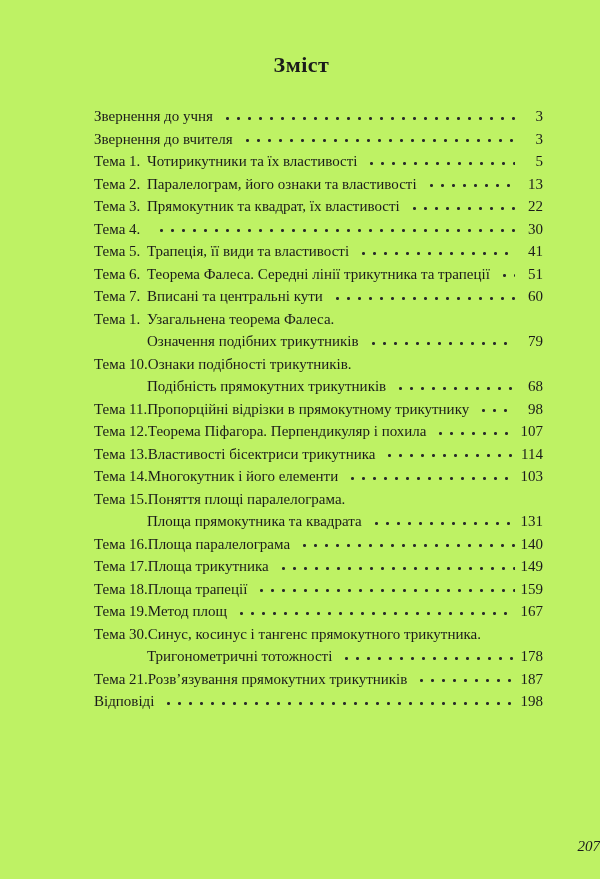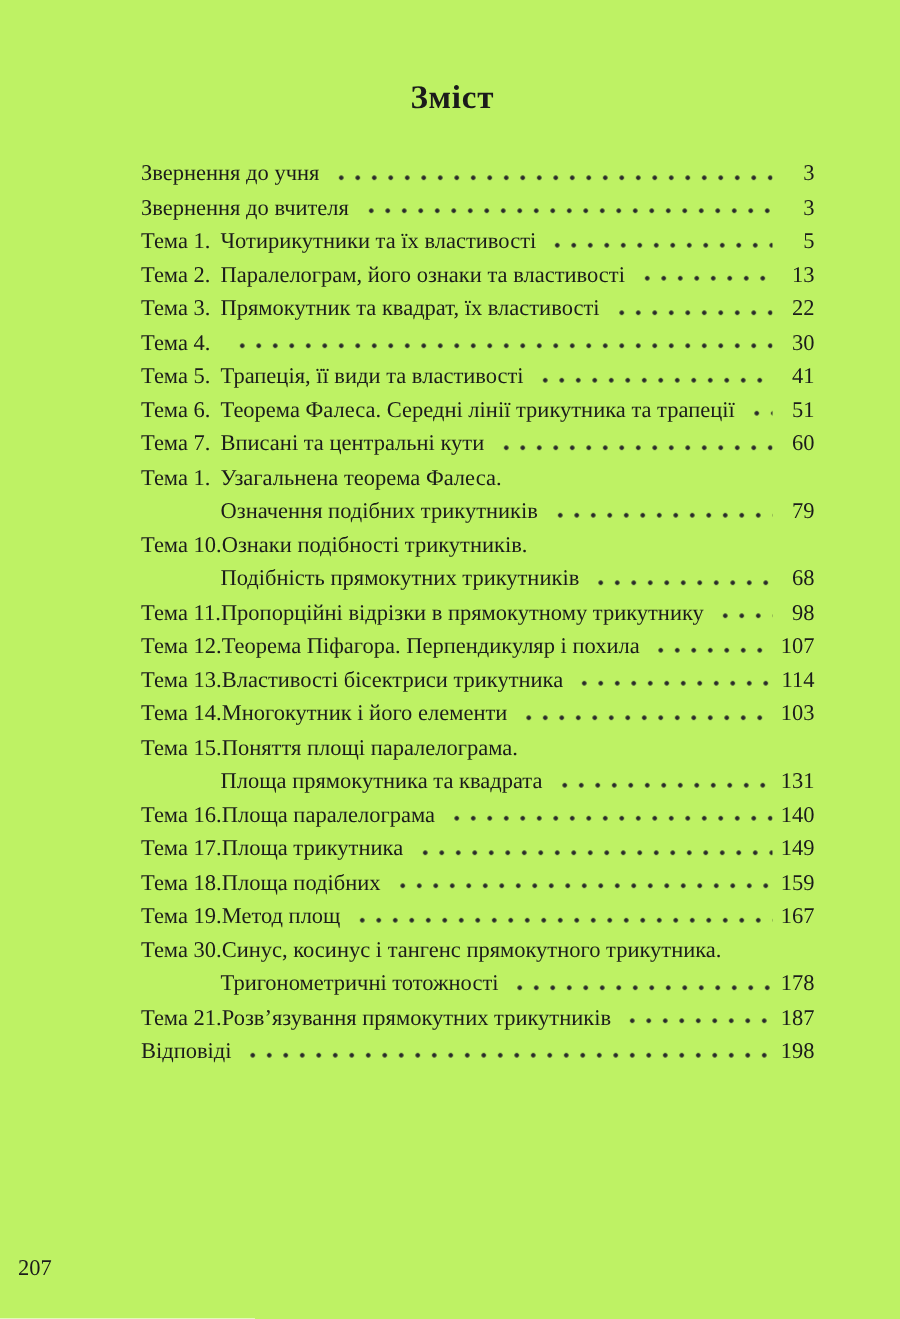--- a/index.html
+++ b/index.html
@@ -63,22 +63,23 @@
   .pagenum {
     flex-shrink: 0;
     min-width: 26px;
     text-align: right;
   }
   .footer {
     position: absolute;
     left: 12px;
     right: 0;
     bottom: 24px;
-    text-align: left;
+    text-align: right;
     font-size: 15px;
+    font-style: italic;
   }
 </style>
 </head>
 <body>
 
 <div class="page">
   <h1 class="title">Зміст</h1>
   <div class="toc" id="toc">
       <div class="row">
         <span class="text">Звернення до учня</span>
@@ -189,21 +190,21 @@
         <span class="pagenum">140</span>
       </div>
       <div class="row">
         <span class="label">Тема 17.</span>
         <span class="text">Площа трикутника</span>
         <span class="dots"></span>
         <span class="pagenum">149</span>
       </div>
       <div class="row">
         <span class="label">Тема 18.</span>
-        <span class="text">Площа подібних</span>
+        <span class="text">Площа трапеції</span>
         <span class="dots"></span>
         <span class="pagenum">159</span>
       </div>
       <div class="row">
         <span class="label">Тема 19.</span>
         <span class="text">Метод площ</span>
         <span class="dots"></span>
         <span class="pagenum">167</span>
       </div>
       <div class="row">

